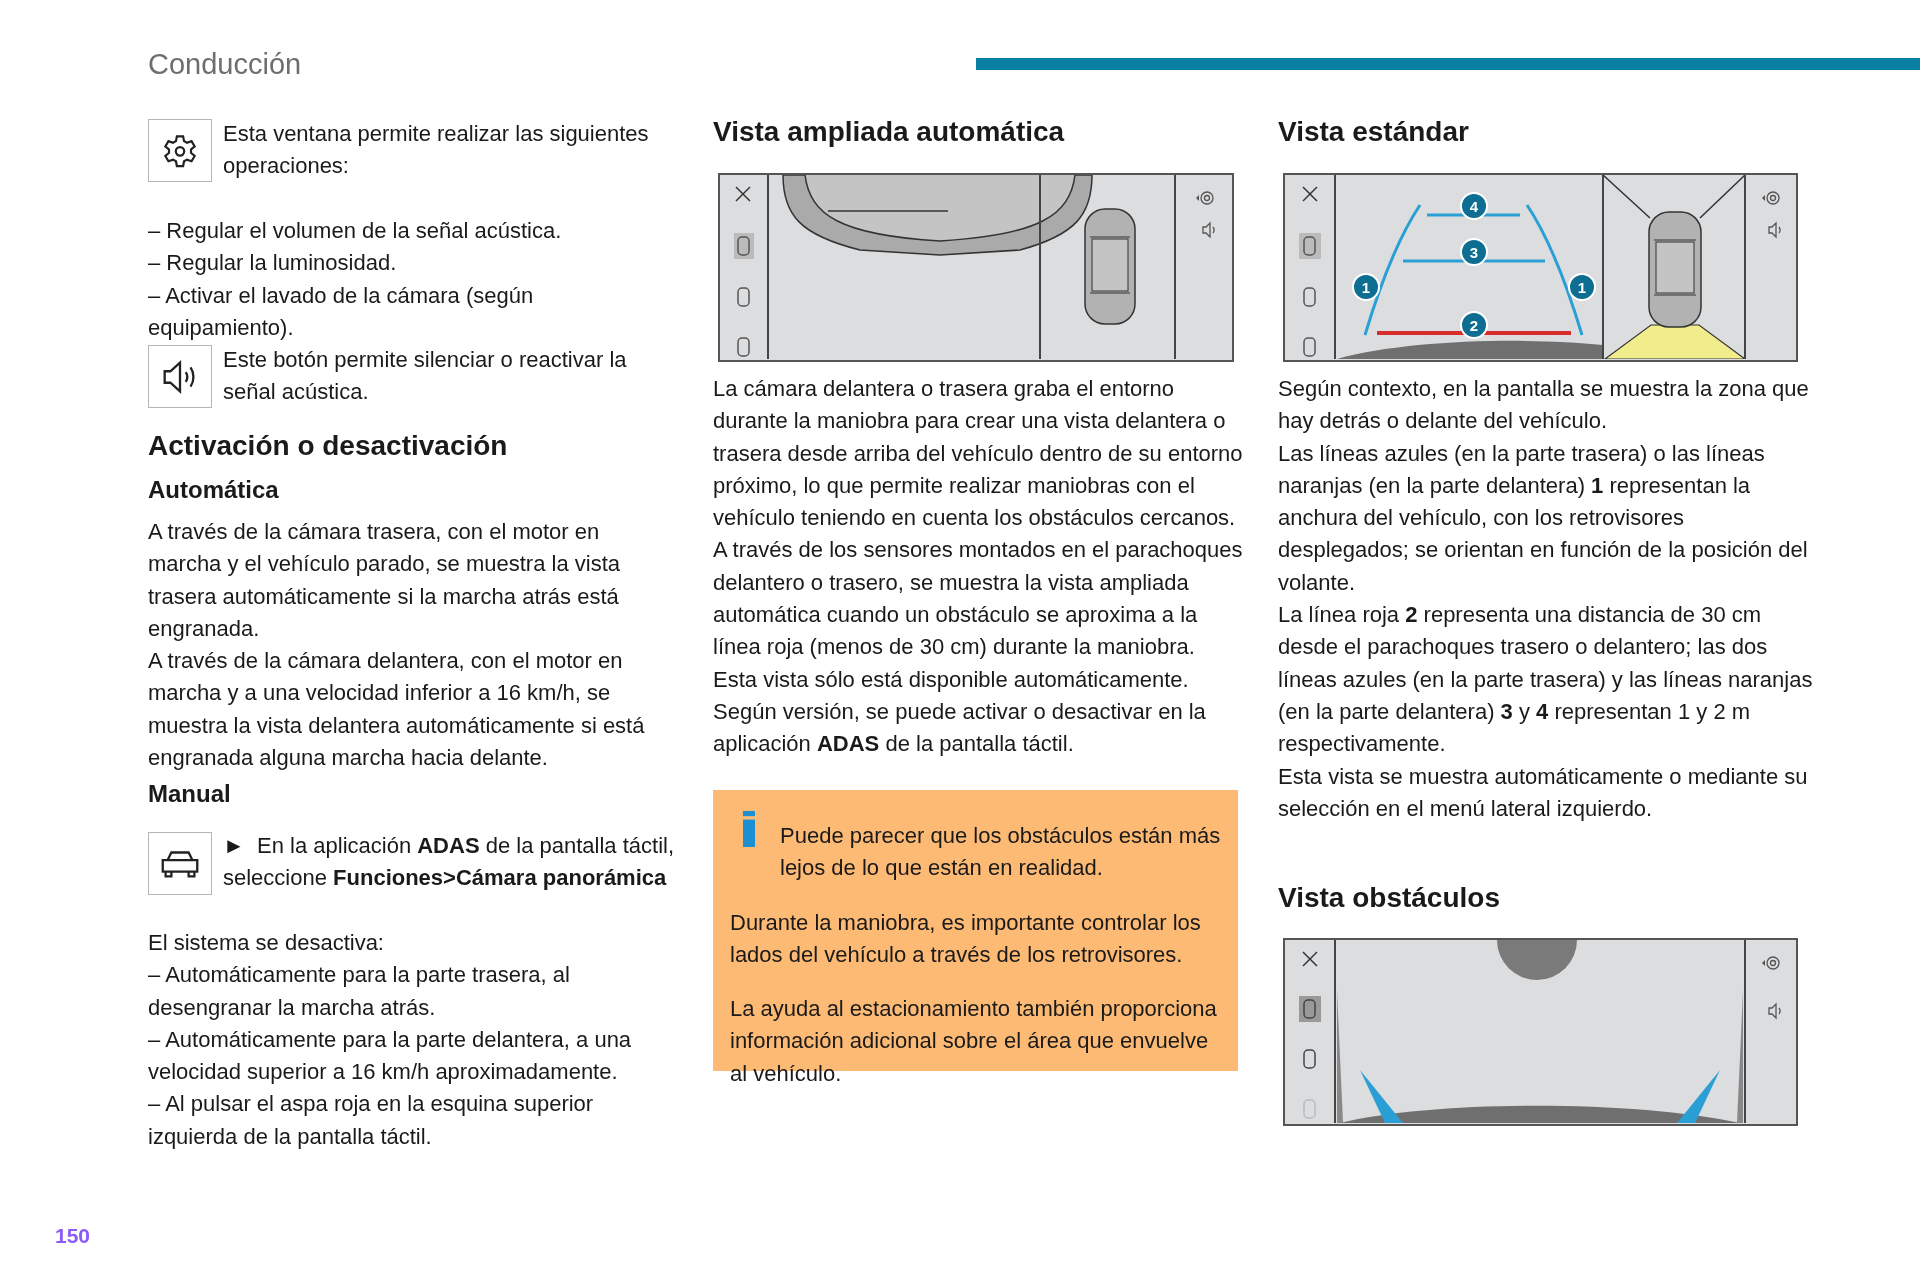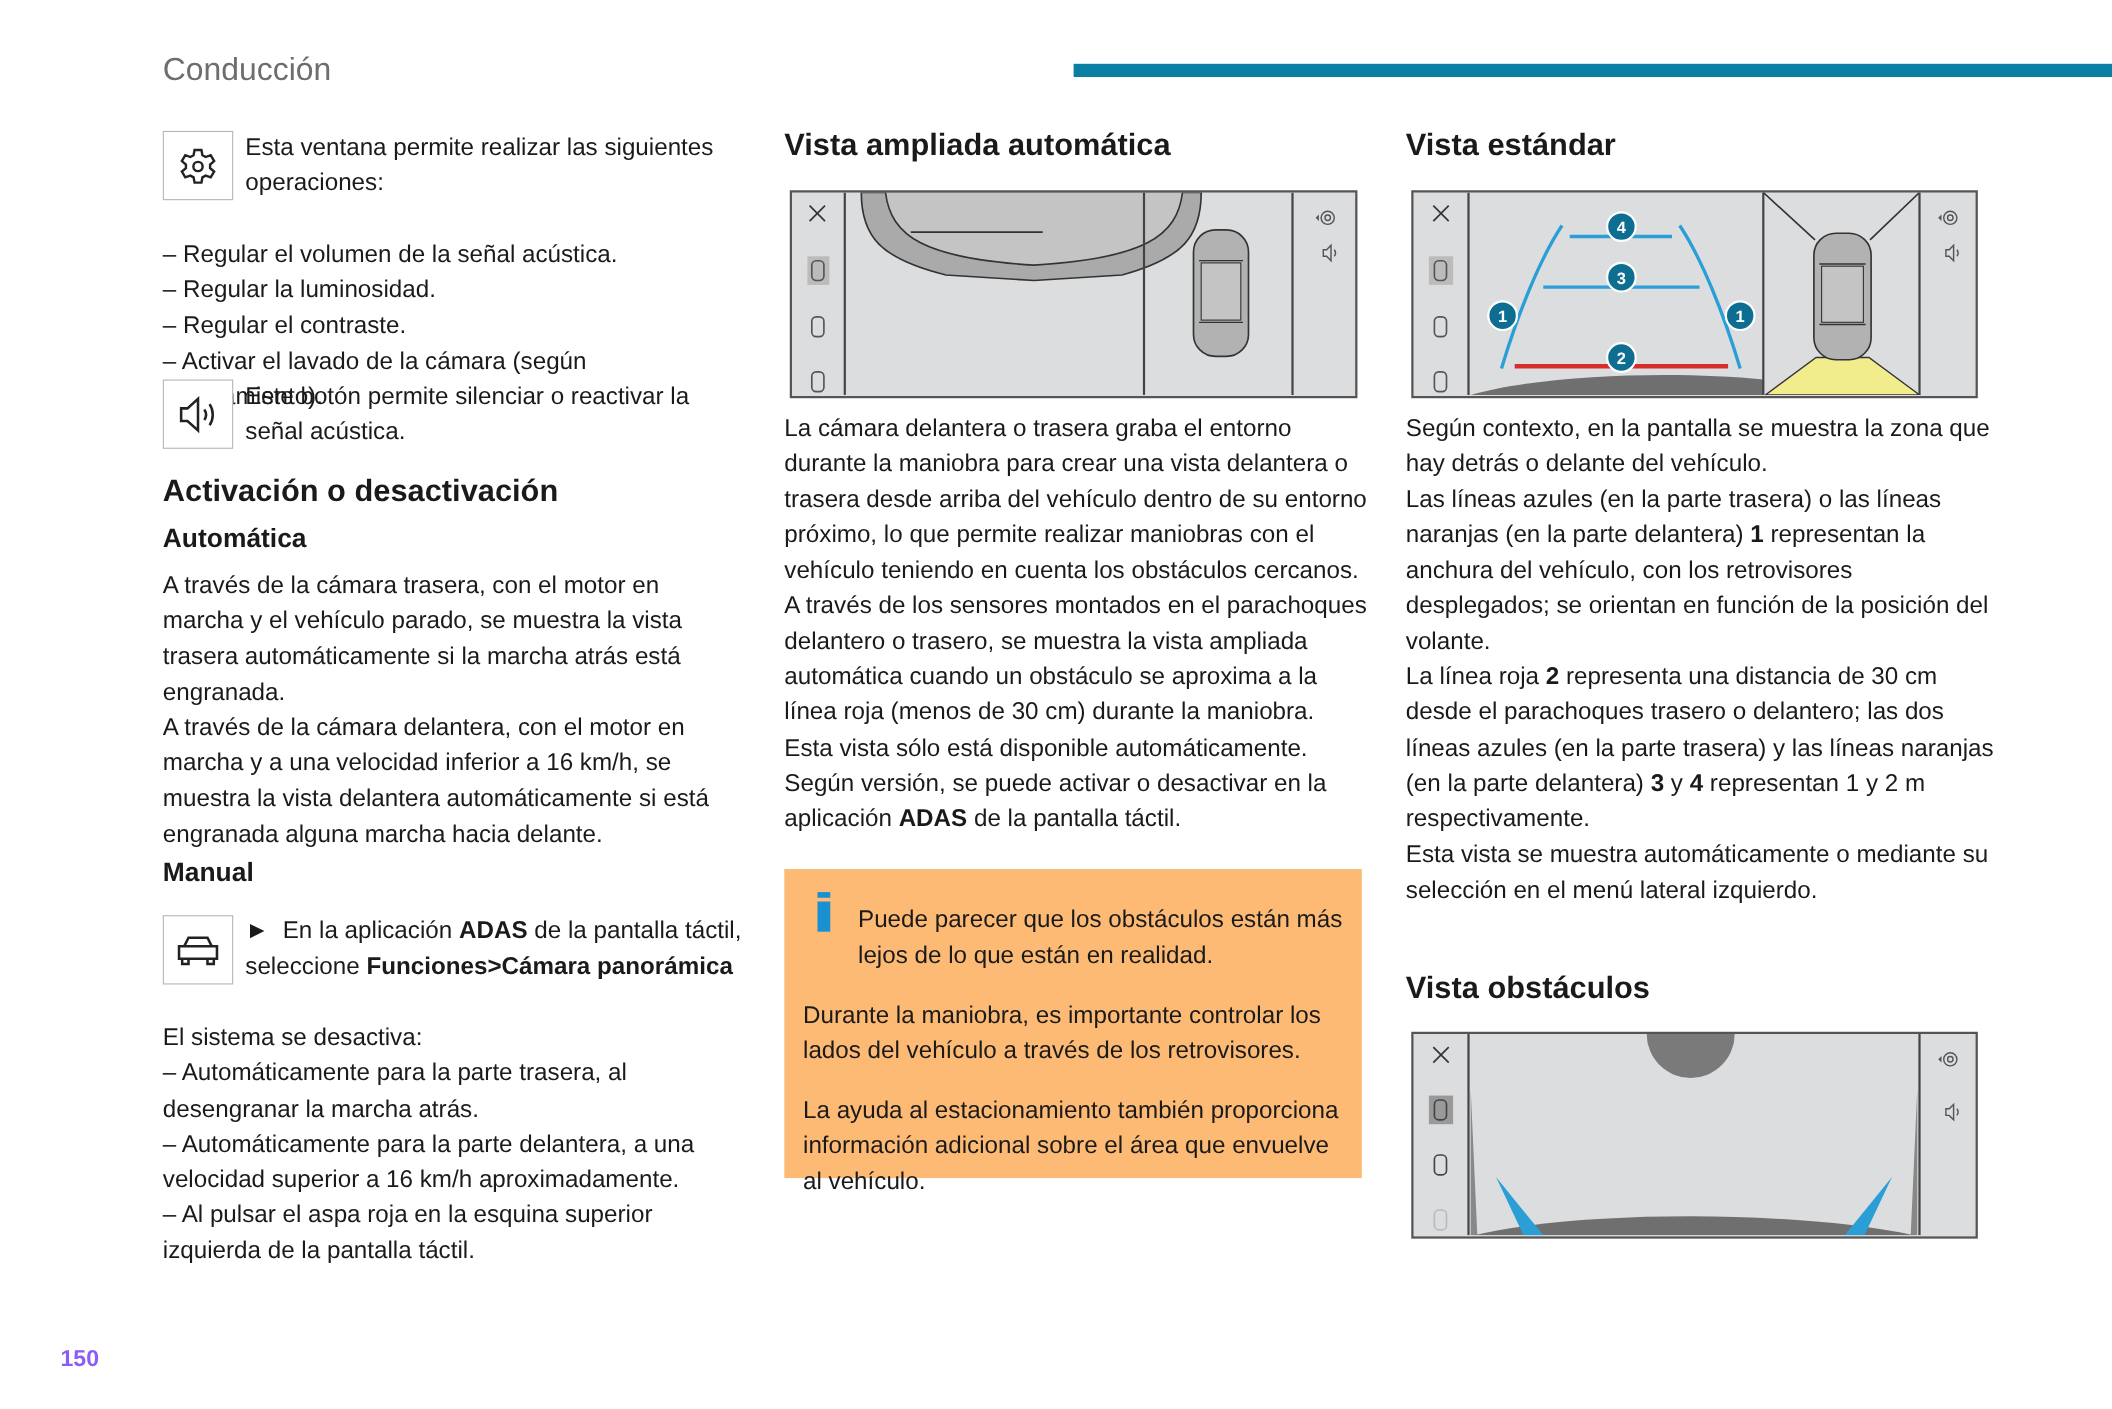--- a/index.html
+++ b/index.html
@@ -36,21 +36,20 @@
     <path d="M10.3 2.5h3.4l.5 2.6 1.6.9 2.5-.9 1.7 2.9-2 1.7v1.8l2 1.7-1.7 2.9-2.5-.9-1.6.9-.5 2.6h-3.4l-.5-2.6-1.6-.9-2.5.9-1.7-2.9 2-1.7v-1.8l-2-1.7 1.7-2.9 2.5.9 1.6-.9z" transform="translate(0,1.5)"></path>
     <circle cx="12" cy="12.2" r="2.3"></circle>
   </svg>
 </div>
 <div class="col" style="left:223px; top:118px; width:450px;">
   <p>Esta ventana permite realizar las siguientes operaciones:</p>
 </div>
 <div class="col" style="left:148px; top:183px; width:530px;margin-top:32px;">
   <p>–  Regular el volumen de la señal acústica.</p>
   <p>–  Regular la luminosidad.</p>
-  <p>–  Regular el contraste.</p>
   <p>– Activar el lavado de la cámara (según equipamiento).</p>
 </div>
 
 <div class="iconbox" style="left:148px; top:345px;">
   <svg width="46" height="46" viewBox="0 0 24 24" fill="none" stroke="#222" stroke-width="1.2">
     <path d="M4 9h3l5-4.5v15L7 15H4z"></path>
     <path d="M15 9.5c1 1.5 1 3.5 0 5"></path>
     <path d="M17.5 7c2 3 2 7 0 10"></path>
   </svg>
 </div>

